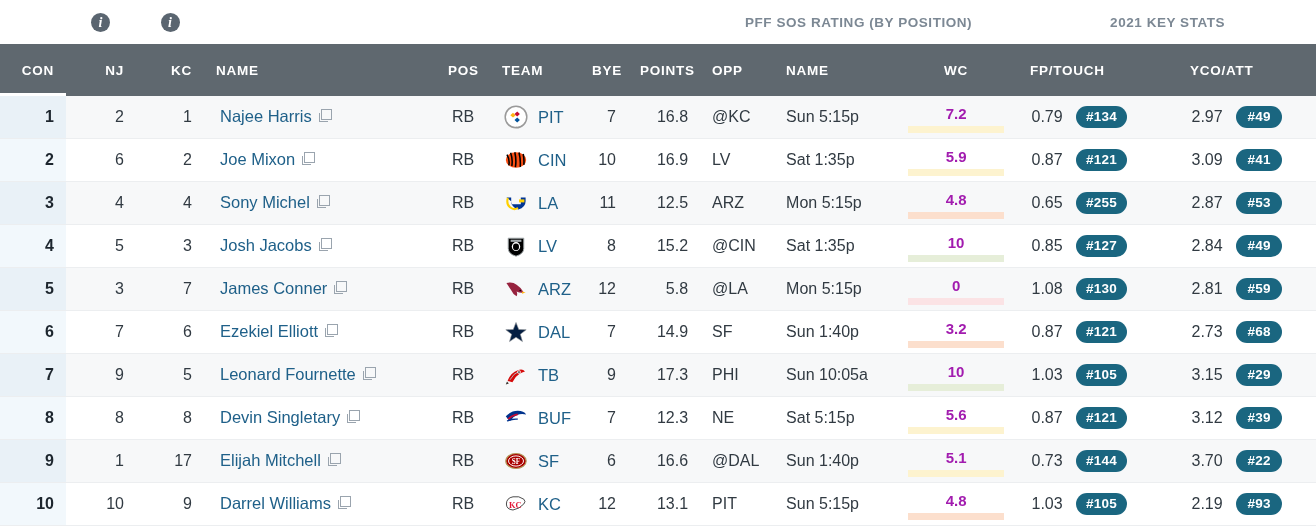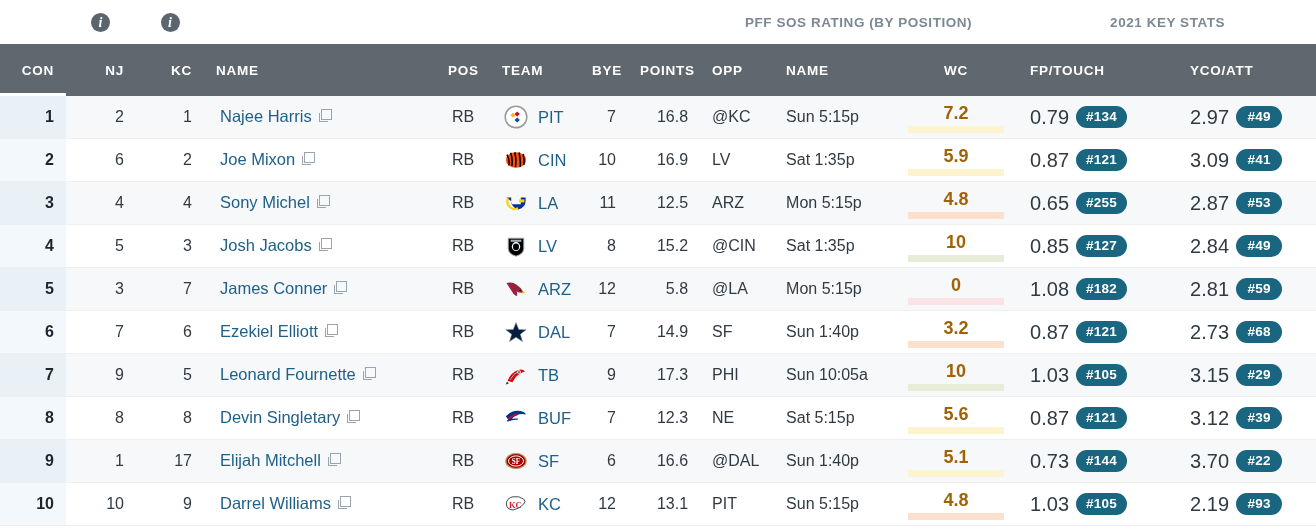--- a/index.html
+++ b/index.html
@@ -181,23 +181,23 @@
   td.wc-cell { padding: 0 14px; }
   .wc-wrap {
     display: flex;
     flex-direction: column;
     align-items: stretch;
     justify-content: center;
     height: 42px;
     padding-top: 2px;
   }
   .wc-val {
-    font-size: 18px;
+    font-size: 15px;
     font-weight: bold;
-    color: #a16207;
+    color: #a21caf;
     text-align: center;
     line-height: 19px;
   }
   .wc-track {
     margin-top: 3px;
     height: 7px;
     width: 100%;
     background: #f6e6c4;
     overflow: hidden;
   }
@@ -210,21 +210,21 @@
     padding: 3px 10px 4px;
     border-radius: 11px;
     background: #1a6680;
     color: #ffffff;
     font-size: 13.5px;
     font-weight: bold;
     text-align: center;
     letter-spacing: 0.2px;
   }
   td.pill-cell { padding-left: 10px; text-align: left; }
-  td.stat-num  { padding-right: 2px; text-align: left; font-size: 20px; }
+  td.stat-num  { padding-right: 2px; text-align: center; font-size: 16px; }
 </style>
 </head>
 <body>
 
 <div id="app">
   <table class="rank-table">
     <colgroup>
       <col class="c-con">
         <col class="c-nj">
         <col class="c-kc">
@@ -467,21 +467,21 @@
     <td class="wc-cell">
       <span class="wc-wrap">
         <span class="wc-val">0</span>
         <span class="wc-track" style="background: rgb(251, 227, 229);">
           <span class="wc-fill" style="width: 5%; background: rgb(143, 16, 32);"></span>
         </span>
       </span>
     </td>
     <td class="stat-num">1.08</td>
     <td class="pill-cell">
-      <span class="pill">#182</span>
+      <span class="pill">#130</span>
     </td>
     <td class="stat-num">2.81</td>
     <td class="pill-cell">
       <span class="pill">#59</span>
     </td>
   </tr>
         <tr class="even">
     <td class="con-cell">6</td>
     <td class="num">7</td>
     <td class="num">6</td>

